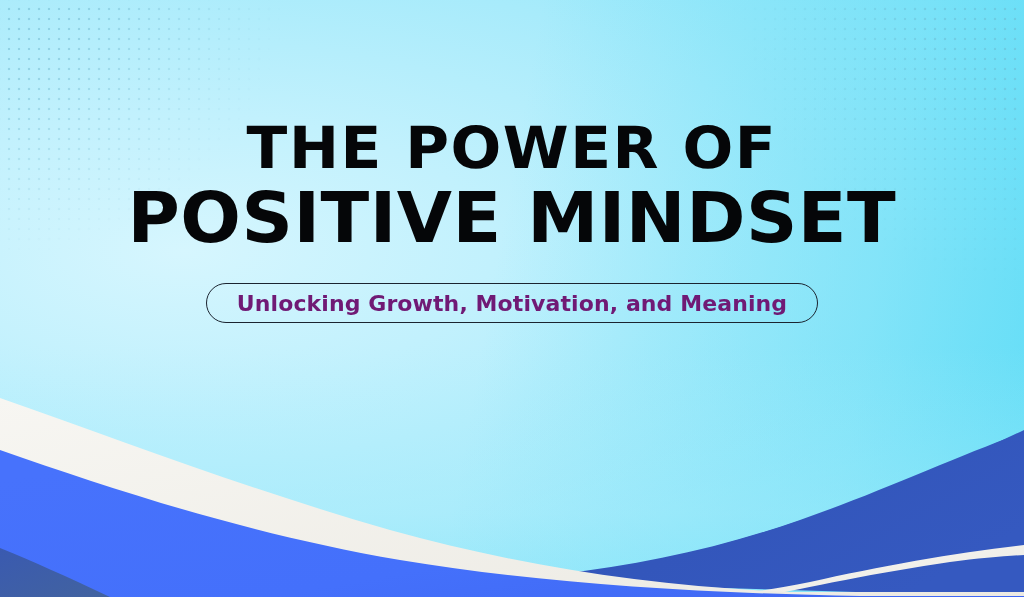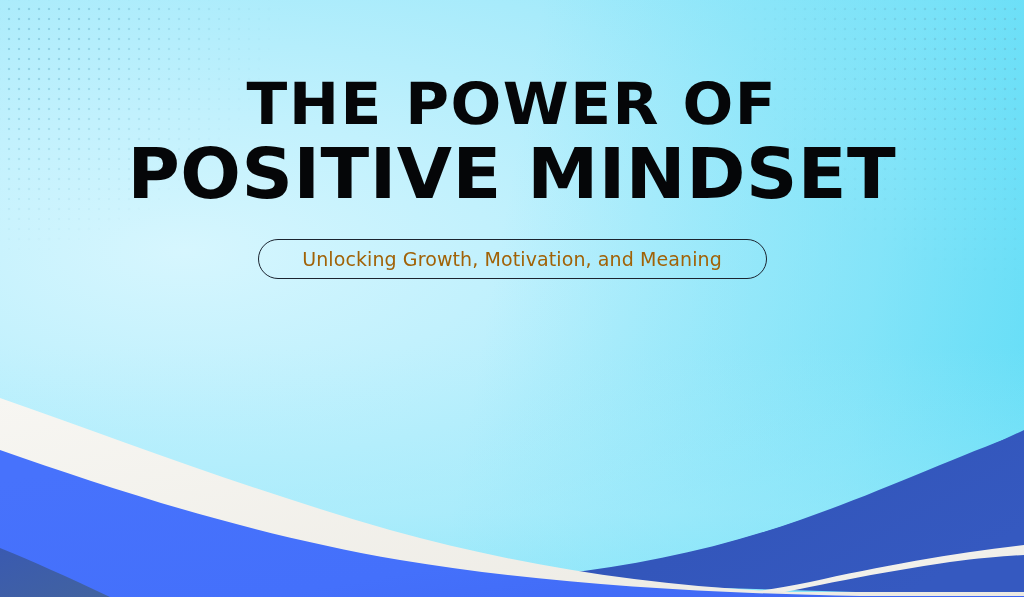--- a/index.html
+++ b/index.html
@@ -88,21 +88,21 @@
   }
 
   
   .content {
     position: absolute;
     inset: 0;
     display: flex;
     flex-direction: column;
     align-items: center;
     justify-content: flex-start;
-    padding-top: 76px;
+    padding-top: 120px;
     box-sizing: border-box;
   }
 
   .headline {
     margin: 0;
     text-align: center;
     color: #050608;
     font-family: "DejaVu Sans", sans-serif;
     font-weight: 700;
     letter-spacing: -0.5px;
@@ -131,24 +131,24 @@
     padding: 0 30px;
     display: inline-flex;
     align-items: center;
     justify-content: center;
     border: 1.6px solid #1b2430;
     border-radius: 999px;
     background: transparent;
   }
   .subtitle-text {
     font-family: "DejaVu Sans", sans-serif;
-    font-size: 19px;
-    font-weight: 400;
+    font-size: 22px;
+    font-weight: 700;
     letter-spacing: 0.1px;
-    color: #a16207;
+    color: #701a75;
     white-space: nowrap;
   }
 </style>
 </head>
 <body>
 
 <div class="poster">
 
   <div class="bg-base"></div>
   <div class="bg-tint-right"></div>

